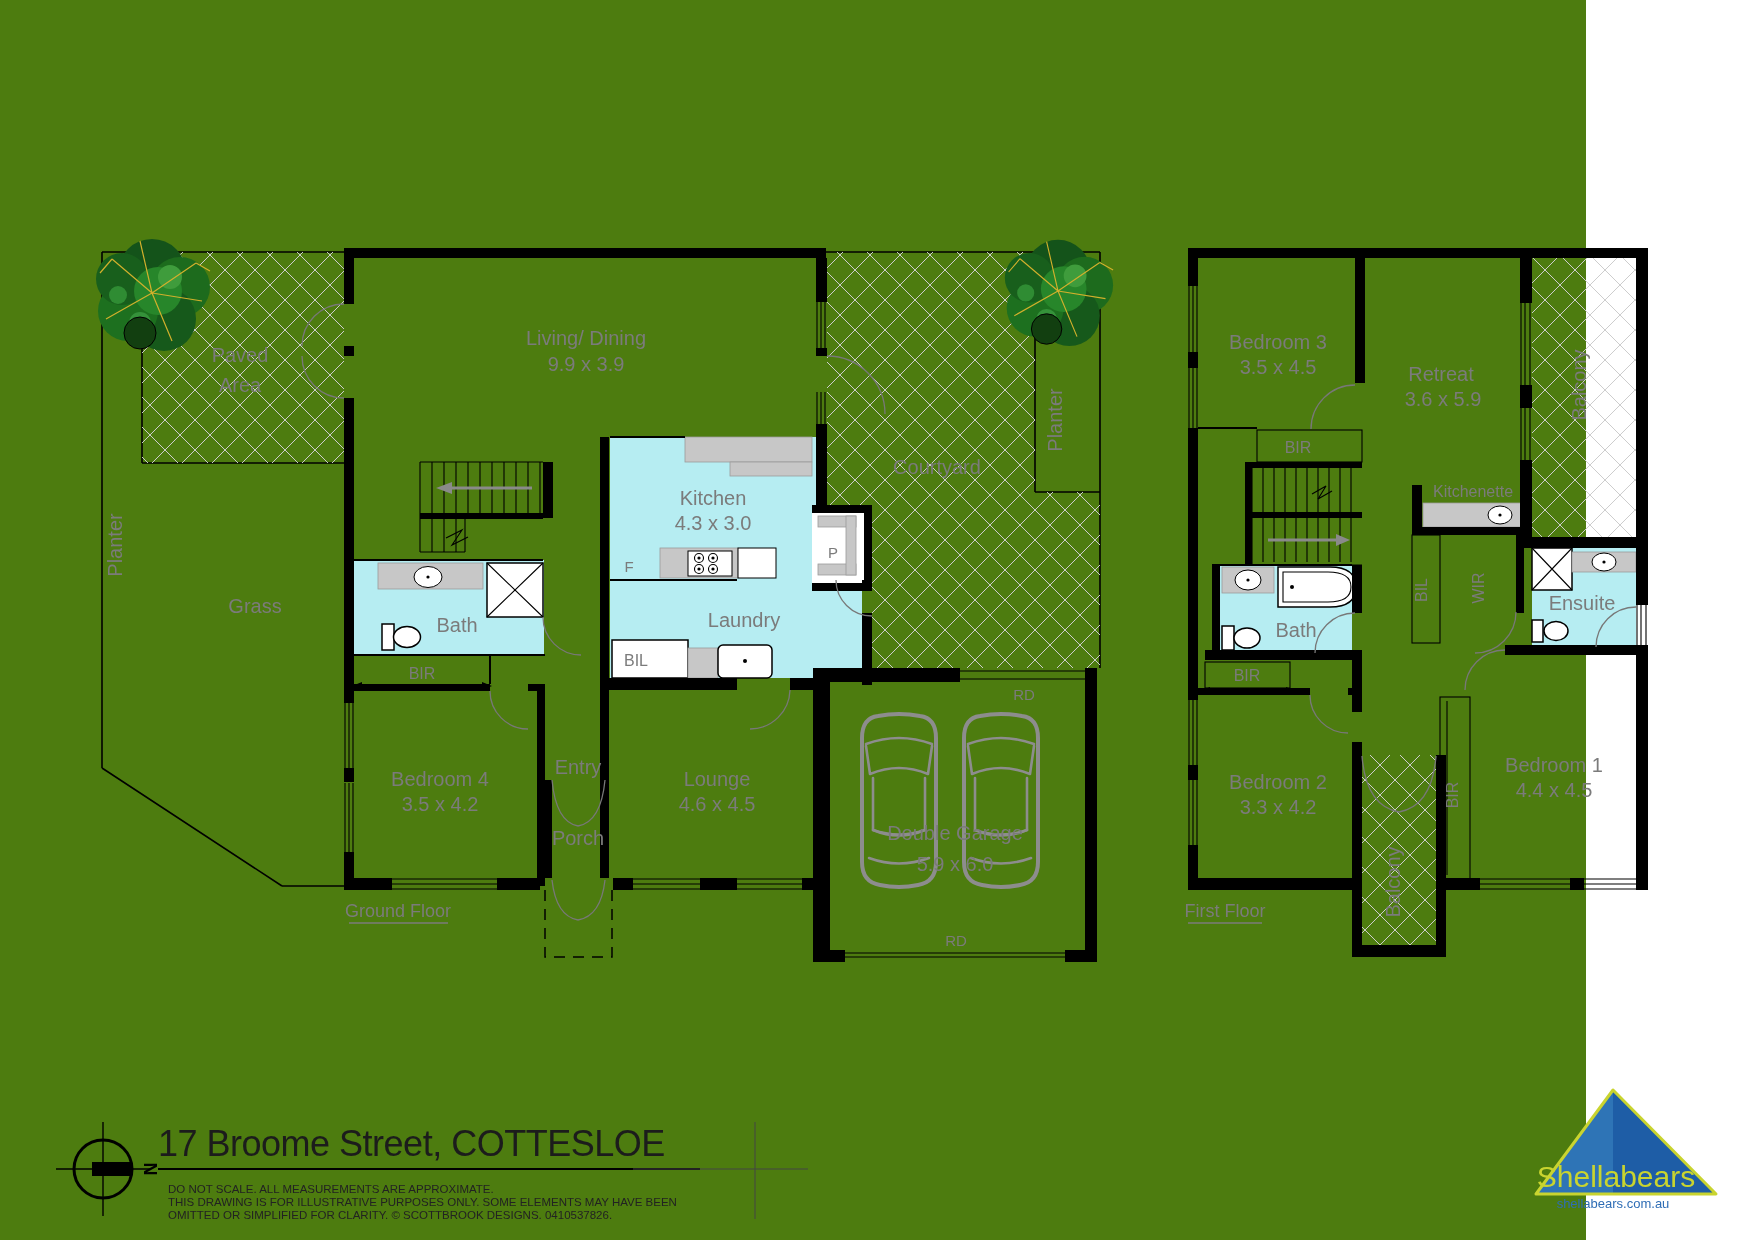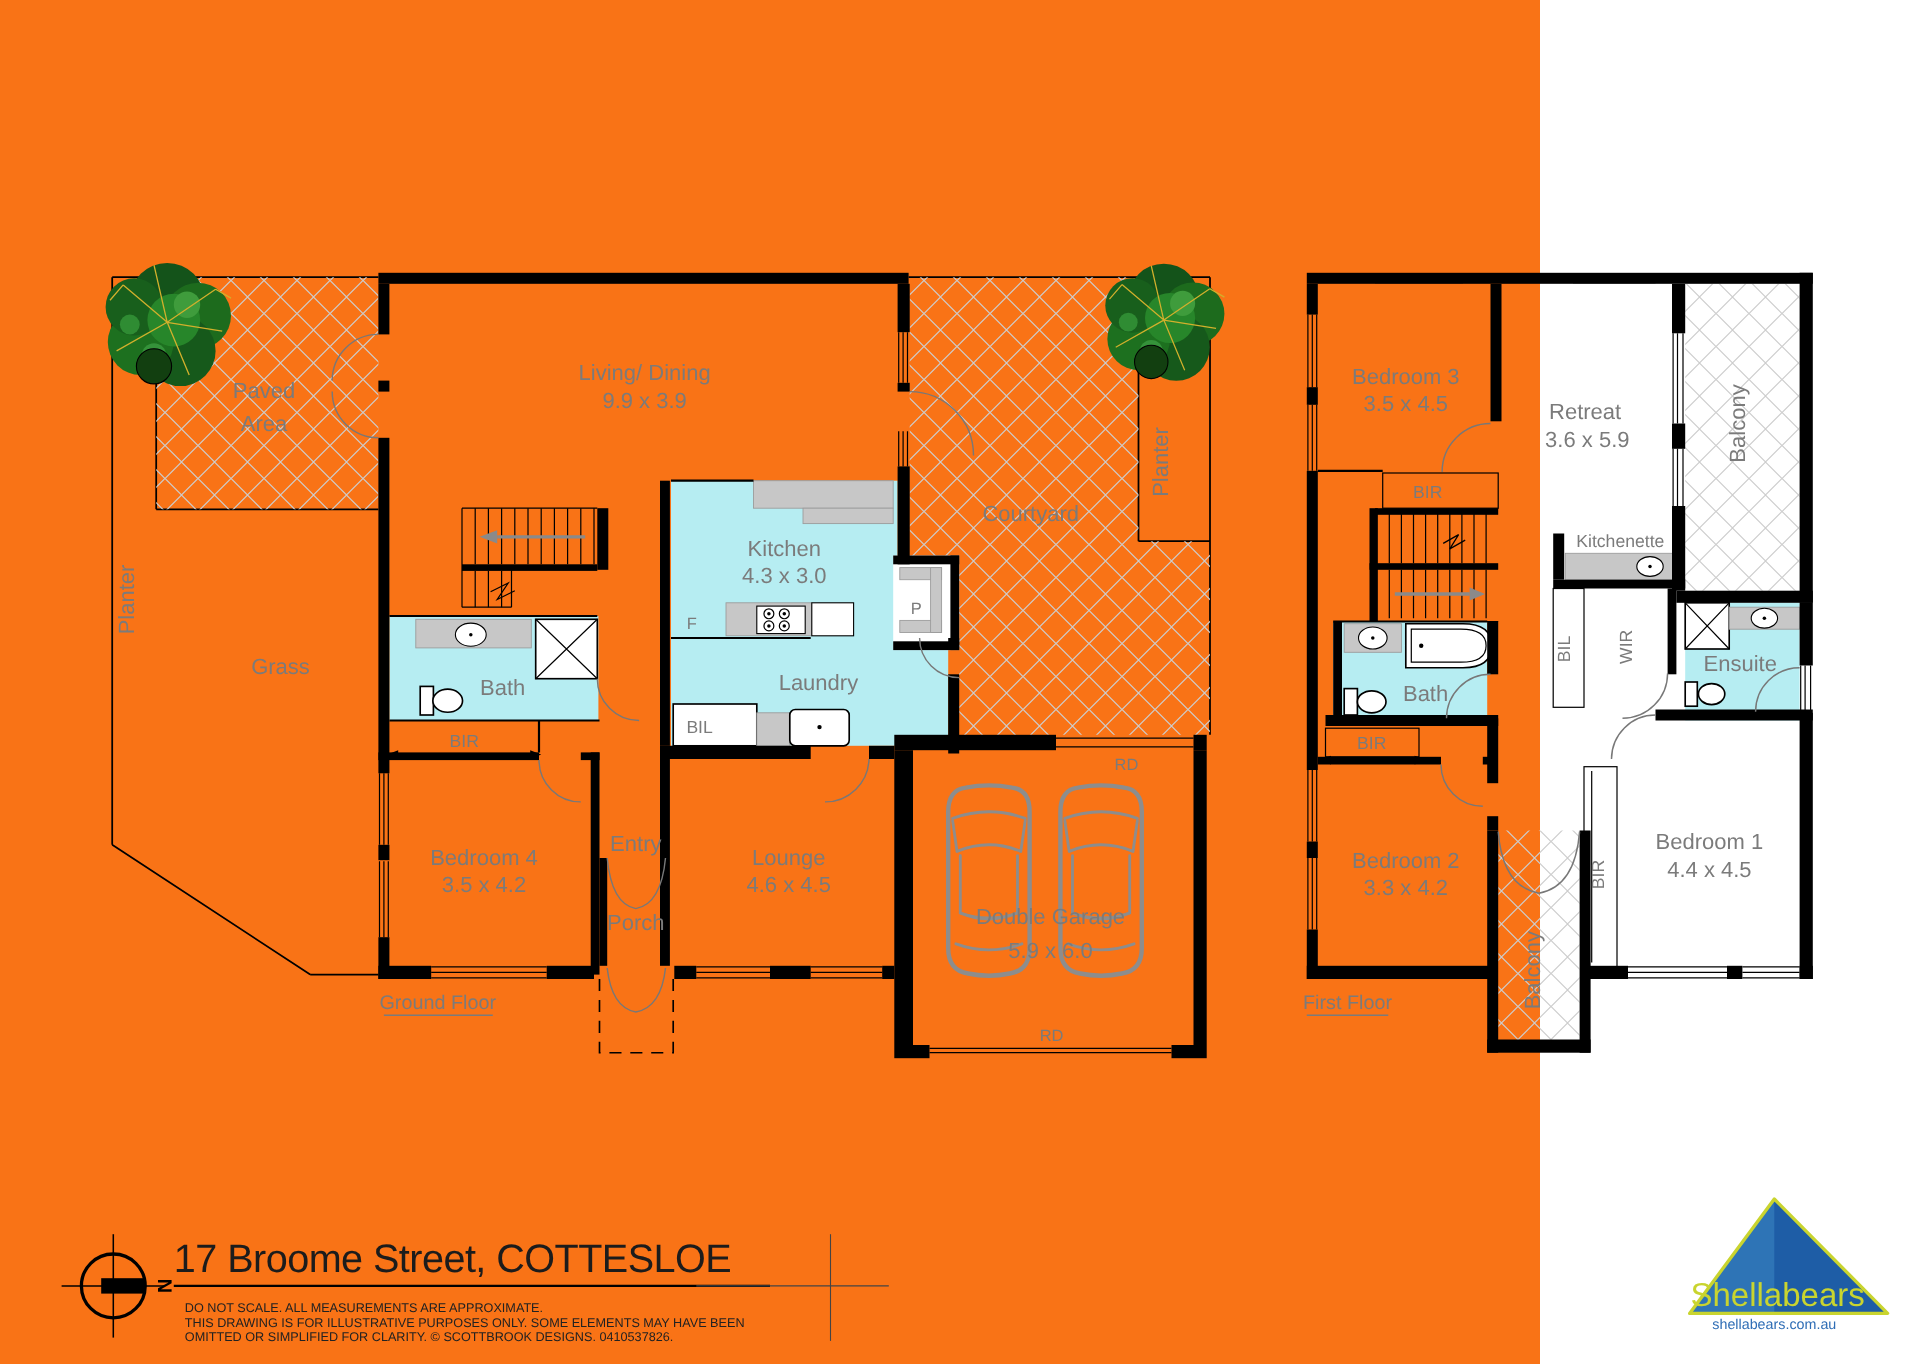--- a/index.html
+++ b/index.html
@@ -1,16 +1,16 @@
 <!DOCTYPE html>
 <html><head>
 <meta charset="utf-8">
 <style>
   html,body{margin:0;padding:0;background:#ffffff;}
-  .page{width:1400px;height:1240px;position:relative;background:#f97316;}
+  .page{width:1586px;height:1240px;position:relative;background:#4d7c0f;}
   svg{display:block;}
   text{font-family:"Liberation Sans","DejaVu Sans",sans-serif;}
   .w{fill:#000;}
   .lot{stroke:#000;stroke-width:1.6;fill:none;}
   .thin{stroke:#000;stroke-width:2;fill:none;}
   .hair{stroke:#000;stroke-width:1.1;fill:none;}
   .door{stroke:#787878;stroke-width:1.3;fill:none;}
   .win{stroke:#000;stroke-width:1.1;fill:none;}
   .fix{fill:#fff;stroke:#000;stroke-width:1.5;}
   .fixl{fill:#fff;stroke:#000;stroke-width:1;}

